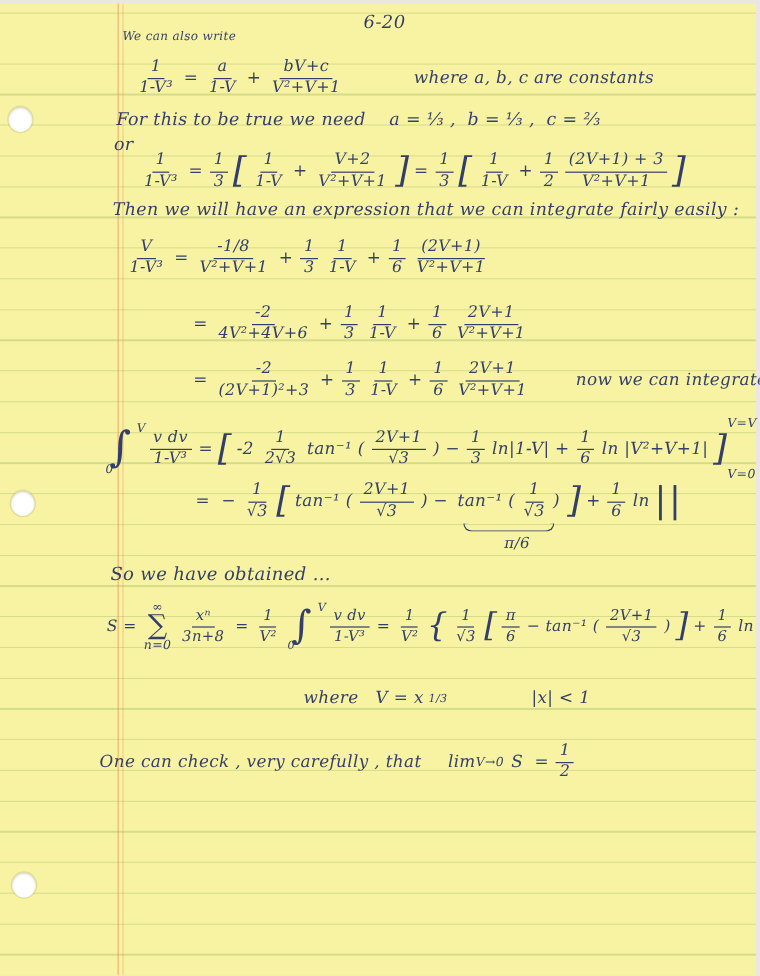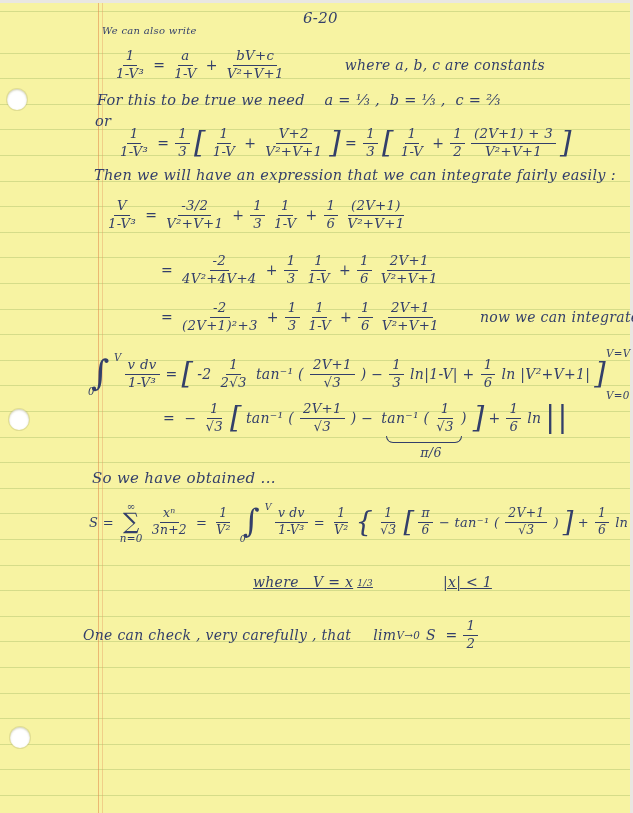--- a/index.html
+++ b/index.html
@@ -67,21 +67,21 @@
   #line-or{left:95px;top:110px;}
   #line-eq2{left:114px;top:124px;}
   #line-then{left:94px;top:164px;}
   #line-eq3{left:102px;top:196px;}
   #line-eq4{left:158px;top:251px;}
   #line-eq5{left:158px;top:298px;}
   #line-eq6{left:85px;top:345px;}
   #line-eq7{left:160px;top:399px;}
   #line-so{left:92px;top:466px;font-size:15px;}
   #line-eq8{left:86px;top:498px;font-size:13px;}
-  #line-where{left:250px;top:571px;text-decoration:underline;}
+  #line-where{left:250px;top:571px;}
   #line-check{left:80px;top:616px;}
 </style>
 </head>
 <body style="--paper: #f7f3a2; --ink: #333f6a;">
 
 <div id="paper">
   <div class="margin-line" id="margin-line-1"></div>
   <div class="margin-line" id="margin-line-2"></div>
   <div class="hole" id="hole-1"></div>
   <div class="hole" id="hole-2"></div>
@@ -153,21 +153,21 @@
         <span class="tok-txt big">]</span>
       </div>
       <div id="line-then" class="tline">Then we will have an expression that we can integrate fairly easily :</div>
       <div id="line-eq3" class="mline">
         <span class="frac">
           <span class="fn">V</span>
           <span class="fd">1-V³</span>
         </span>
         <span class="tok-txt">=</span>
         <span class="frac">
-          <span class="fn">-3/2</span>
+          <span class="fn">-1/8</span>
           <span class="fd">V²+V+1</span>
         </span>
         <span class="tok-txt">+</span>
         <span class="frac">
           <span class="fn">1</span>
           <span class="fd">3</span>
         </span>
         <span class="frac">
           <span class="fn">1</span>
           <span class="fd">1-V</span>
@@ -179,21 +179,21 @@
         </span>
         <span class="frac">
           <span class="fn">(2V+1)</span>
           <span class="fd">V²+V+1</span>
         </span>
       </div>
       <div id="line-eq4" class="mline">
         <span class="tok-txt">=</span>
         <span class="frac">
           <span class="fn">-2</span>
-          <span class="fd">4V²+4V+4</span>
+          <span class="fd">4V²+4V+6</span>
         </span>
         <span class="tok-txt">+</span>
         <span class="frac">
           <span class="fn">1</span>
           <span class="fd">3</span>
         </span>
         <span class="frac">
           <span class="fn">1</span>
           <span class="fd">1-V</span>
         </span>
@@ -309,21 +309,21 @@
       <div id="line-so" class="tline">So we have obtained ...</div>
       <div id="line-eq8" class="mline">
         <span class="tok-txt">S =</span>
         <span class="sum">
           <span class="shi">∞</span>
           <span class="ssym">∑</span>
           <span class="slo">n=0</span>
         </span>
         <span class="frac">
           <span class="fn">xⁿ</span>
-          <span class="fd">3n+2</span>
+          <span class="fd">3n+8</span>
         </span>
         <span class="tok-txt">=</span>
         <span class="frac">
           <span class="fn">1</span>
           <span class="fd">V²</span>
         </span>
         <span class="intg"><span class="isym">∫</span><span class="ihi">V</span><span class="ilo">0</span></span>
         <span class="frac">
           <span class="fn">v dv</span>
           <span class="fd">1-V³</span>

